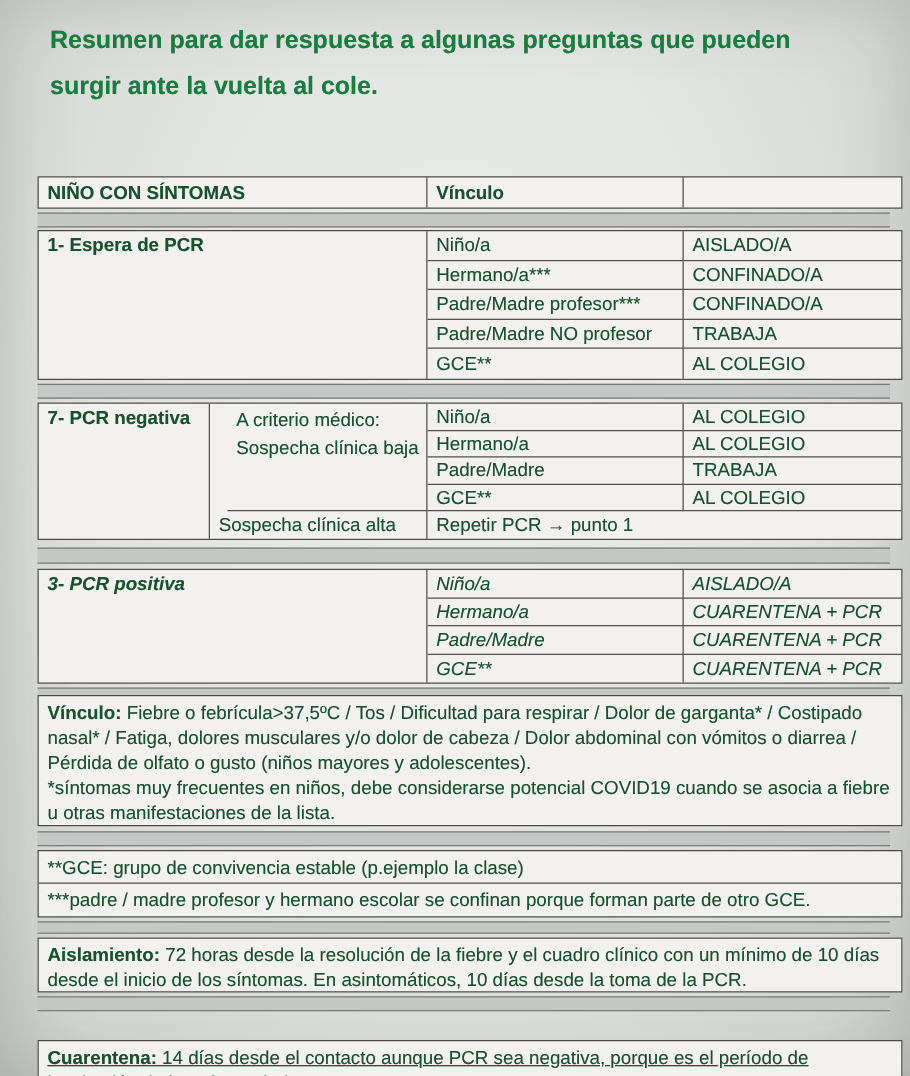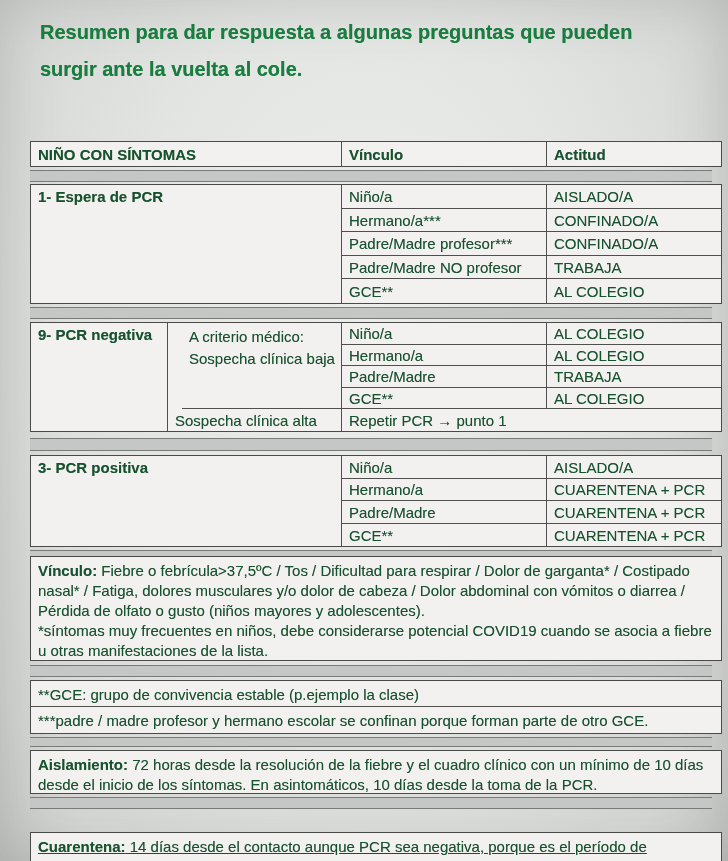--- a/index.html
+++ b/index.html
@@ -41,21 +41,20 @@
 <body>
 
 <div class="vignette"></div>
 
 <div class="title">Resumen para dar respuesta a algunas preguntas que pueden surgir ante la vuelta al cole.</div>
 
 <div class="block" style="top:141px;height:26px;">
   <div class="grid" style="grid-template-columns:311px 205px 1fr;">
     <div class="cell br bold">NIÑO CON SÍNTOMAS</div>
     <div class="cell br bold">Vínculo</div>
-    <div class="cell bold">Actitud</div>
   </div>
 </div>
 
 <div class="sep" style="top:170px;height:12px;"></div>
 
 <div class="block" style="top:184px;height:120px;">
   <div class="grid" style="grid-template-columns:311px 205px 1fr;grid-template-rows:repeat(5,1fr);">
     <div class="cell br top bold" style="grid-row:1/6;">1- Espera de PCR</div>
     <div class="cell br bb">Niño/a</div>
     <div class="cell bb">AISLADO/A</div>
@@ -67,41 +66,41 @@
     <div class="cell bb">TRABAJA</div>
     <div class="cell br">GCE**</div>
     <div class="cell">AL COLEGIO</div>
   </div>
 </div>
 
 <div class="sep" style="top:307px;height:12px;"></div>
 
 <div class="block" style="top:322px;height:110px;">
   <div class="grid" style="grid-template-columns:137px 174px 205px 1fr;grid-template-rows:repeat(5,1fr);">
-    <div class="cell br top bold" style="grid-row:1/6;">9- PCR negativa</div>
+    <div class="cell br top bold" style="grid-row:1/6;">7- PCR negativa</div>
     <div class="cell br bb top" style="grid-row:1/5;display:block;line-height:22px;margin-left:14px;">
       <div>A criterio médico:</div>
       <div>Sospecha clínica baja</div>
     </div>
     <div class="cell br bb">Niño/a</div>
     <div class="cell bb">AL COLEGIO</div>
     <div class="cell br bb">Hermano/a</div>
     <div class="cell bb">AL COLEGIO</div>
     <div class="cell br bb">Padre/Madre</div>
     <div class="cell bb">TRABAJA</div>
     <div class="cell br bb">GCE**</div>
     <div class="cell bb">AL COLEGIO</div>
     <div class="cell br">Sospecha clínica alta</div>
     <div class="cell" style="grid-column:3/5;">Repetir PCR → punto 1</div>
   </div>
 </div>
 
 <div class="sep" style="top:438px;height:13px;"></div>
 
-<div class="block" style="top:455px;height:92px;">
+<div class="block" style="top:455px;height:92px;font-style:italic;">
   <div class="grid" style="grid-template-columns:311px 205px 1fr;grid-template-rows:repeat(4,1fr);">
     <div class="cell br top bold" style="grid-row:1/5;">3- PCR positiva</div>
     <div class="cell br bb">Niño/a</div>
     <div class="cell bb">AISLADO/A</div>
     <div class="cell br bb">Hermano/a</div>
     <div class="cell bb">CUARENTENA + PCR</div>
     <div class="cell br bb">Padre/Madre</div>
     <div class="cell bb">CUARENTENA + PCR</div>
     <div class="cell br">GCE**</div>
     <div class="cell">CUARENTENA + PCR</div>

